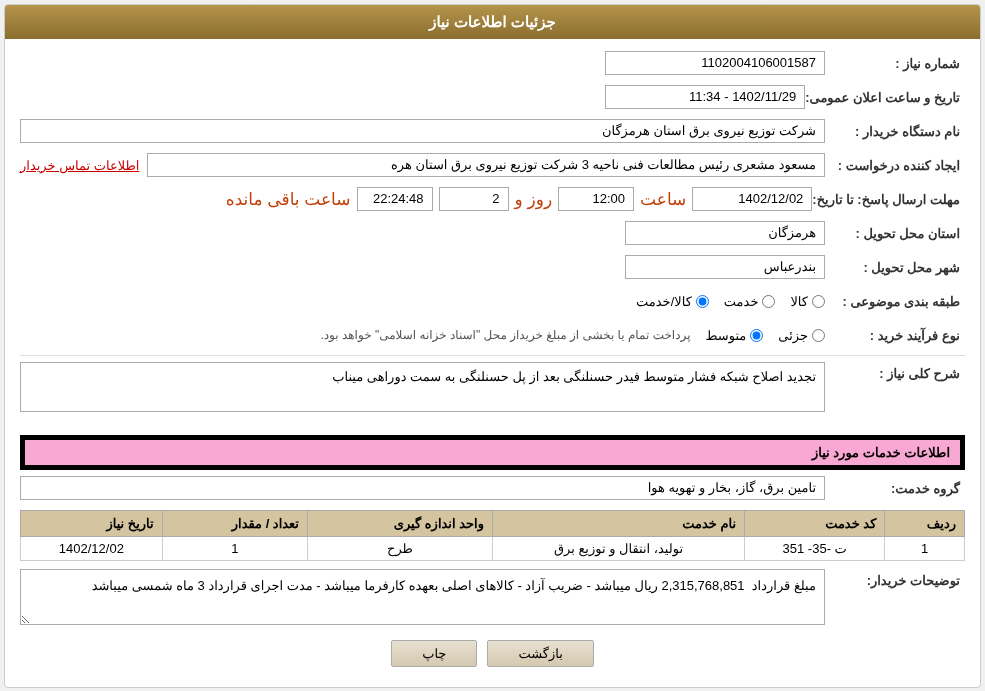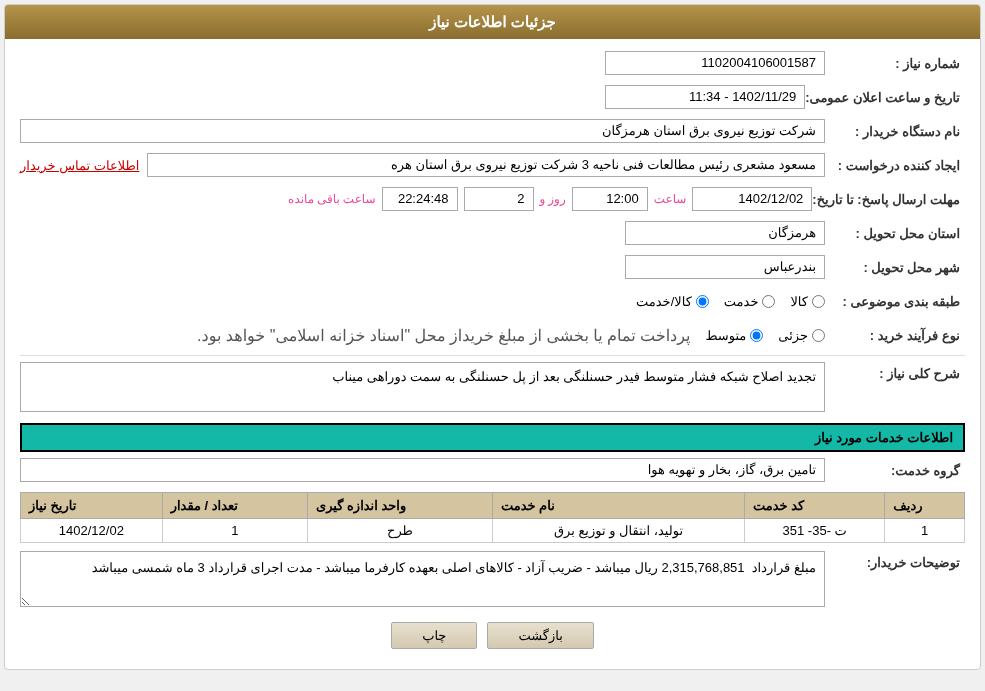--- a/index.html
+++ b/index.html
@@ -79,25 +79,25 @@
       padding: 3px 8px;
       min-height: 24px;
       width: 76px;
     }
     .contact-link {
       color: #cc0000;
       text-decoration: underline;
       cursor: pointer;
     }
     .section-header {
-      background: #14b8a6;
-      border: 2px solid #000000;
+      background: #f9a8d4;
+      border: 5px solid #000000;
       padding: 5px 10px;
       font-weight: bold;
-      margin: 8px 0 4px 0;
+      margin: 20px 0 4px 0;
       text-align: right;
     }
     .textarea-box {
       border: 1px solid #aaa;
       background: #fff;
       padding: 6px 8px;
       min-height: 50px;
       width: 100%;
       resize: none;
       font-family: Tahoma, Arial, sans-serif;
@@ -119,21 +119,21 @@
     }
     table {
       width: 100%;
       border-collapse: collapse;
       font-size: 13px;
     }
     table th {
       background: #d4c4a0;
       border: 1px solid #aaa;
       padding: 5px 8px;
-      text-align: left;
+      text-align: right;
       font-weight: bold;
     }
     table td {
       border: 1px solid #ccc;
       padding: 4px 8px;
       text-align: center;
     }
     table tr:nth-child(even) td {
       background: #f9f9f9;
     }
@@ -165,24 +165,23 @@
       min-height: 55px;
       width: 100%;
       font-family: Tahoma, Arial, sans-serif;
       font-size: 13px;
       line-height: 1.6;
     }
     .watermark-area {
       position: relative;
     }
     .row-small-label {
-      color: #ec4899;
-      font-size: 12px;
+      color: #c2410c;
+      font-size: 17px;
       white-space: nowrap;
-      font-family: Liberation Serif, serif;
     }
     .divider {
       border-top: 1px solid #ddd;
       margin: 6px 0;
     }
   </style>
 </head>
 <body>
 
 <div class="page-container">
@@ -263,21 +262,21 @@
         <span class="label">نوع فرآیند خرید :</span>
         <div class="radio-group">
           <div class="radio-item">
             <input type="radio" name="process_type" style="">
             <span>جزئی</span>
           </div>
           <div class="radio-item">
             <input type="radio" name="process_type" checked="" style="">
             <span>متوسط</span>
           </div>
-          <span style="font-size:16px; color:#555;">پرداخت تمام یا بخشی از مبلغ خریداز محل "اسناد خزانه اسلامی" خواهد بود.</span>
+          <span style="font-size:12px; color:#555;">پرداخت تمام یا بخشی از مبلغ خریداز محل "اسناد خزانه اسلامی" خواهد بود.</span>
         </div>
       </div>
 
       <div class="divider"></div>
 
       <div class="row" style="align-items: flex-start;">
         <span class="label" style="padding-top:4px;">شرح کلی نیاز :</span>
         <div style="flex:1; position:relative;">
           <div class="watermark-area">
             <textarea class="textarea-box" readonly="" style="width: 100%; height: 50px; font-size: 13px; font-family: Tahoma, Arial, sans-serif;">تجدید اصلاح شبکه فشار متوسط فیدر حسنلنگی بعد از پل حسنلنگی به سمت دوراهی میناب</textarea>

